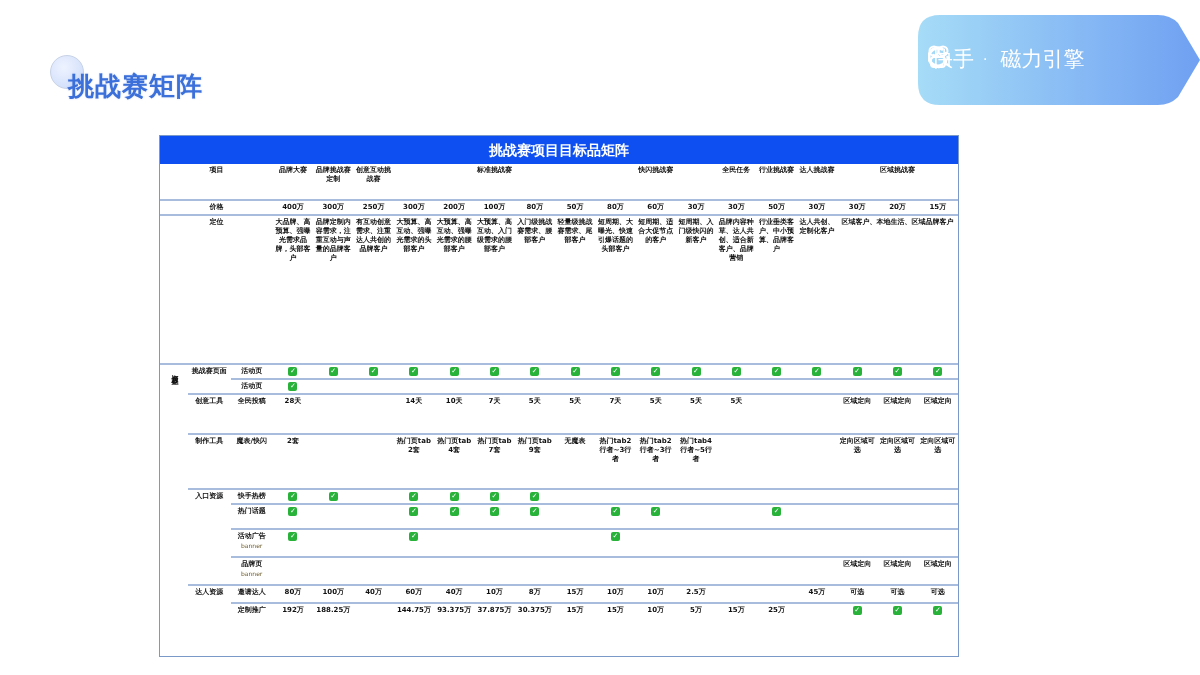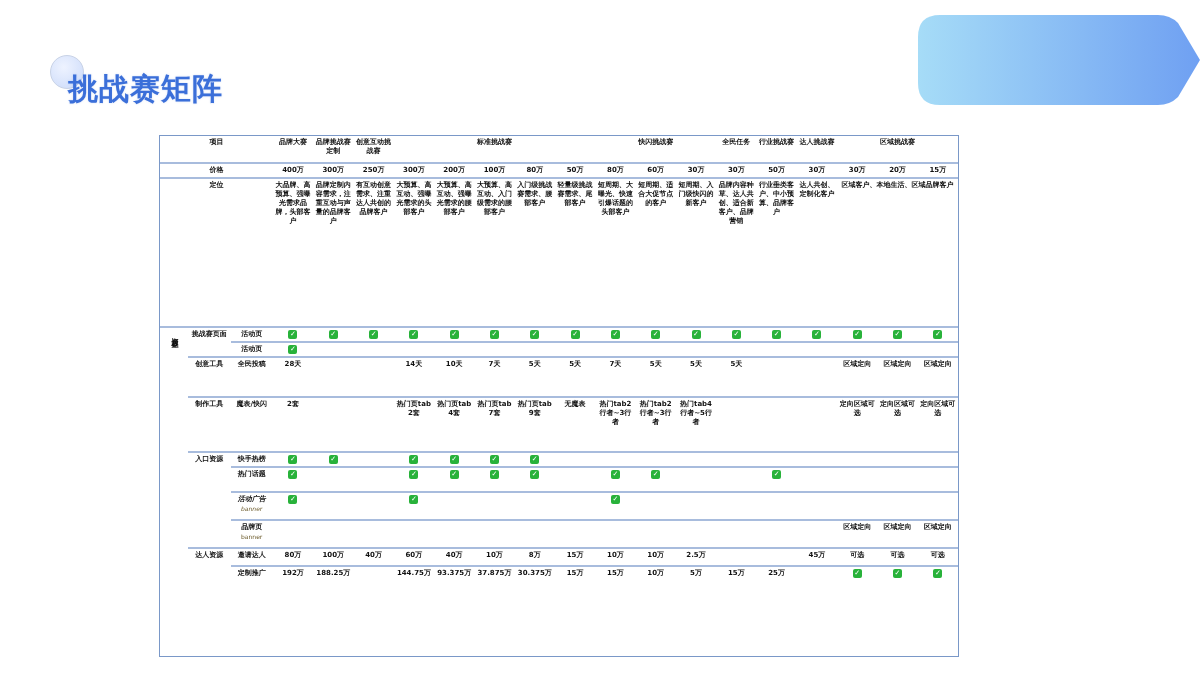--- a/index.html
+++ b/index.html
@@ -3,21 +3,21 @@
 <meta charset="utf-8">
 <style>
   * { box-sizing: border-box; margin: 0; padding: 0; }
   html, body { width: 1200px; height: 675px; background: #ffffff; overflow: hidden; }
   body { position: relative; font-family: "DejaVu Sans", "Liberation Sans", sans-serif; }
 
   .title-wrap { position: absolute; left: 50px; top: 55px; }
   .title-dot { position: absolute; left: 0; top: 0; width: 34px; height: 34px; border-radius: 50%;
     background: radial-gradient(circle at 40% 35%, #eef3ff 0%, #d5e1fb 70%, #c7d6f5 100%);
     border: 1px solid #c8d2e6; }
-  .title-text { position: absolute; left: 18px; top: 14px; font-size: 30px; font-weight: bold;
+  .title-text { position: absolute; left: 18px; top: 14px; font-size: 26px; font-weight: bold;
     color: #3b6fd9; white-space: nowrap; letter-spacing: 1px; text-shadow: 0 0 2px rgba(59,111,217,0.25); }
 
   .brand { position: absolute; left: 918px; top: 15px; width: 284px; height: 90px; }
   .brand svg { position: absolute; left: 0; top: 0; }
   .brand-content { position: absolute; left: 10px; top: 30px; display: flex; align-items: center;
     color: #ffffff; font-size: 21px; white-space: nowrap; }
   .brand-content .sep { margin: 0 9px; font-size: 14px; }
   .brand-icon { display: inline-block; margin-right: 4px; }
 
   .matrix { position: absolute; left: 159px; top: 135px; width: 800px; height: 522px;
@@ -44,32 +44,54 @@
 <div class="brand">
   <svg width="284" height="90" viewBox="0 0 284 90">
     <defs>
       <linearGradient id="bg" x1="0" x2="1" y1="0" y2="0">
         <stop offset="0" stop-color="#a6dcf7"></stop>
         <stop offset="1" stop-color="#6fa0f2"></stop>
       </linearGradient>
     </defs>
     <path d="M22 0 H240 Q252 0 260 8 L282 45 L260 82 Q252 90 240 90 H22 Q0 90 0 68 V22 Q0 0 22 0 Z" fill="url(#bg)"></path>
   </svg>
+  <div class="brand-content">
+    <span class="brand-icon">
+      <svg width="22" height="24" viewBox="0 0 22 24">
+        <circle cx="6" cy="6" r="4.5" fill="none" stroke="#fff" stroke-width="2"></circle>
+        <circle cx="15" cy="6" r="4.5" fill="none" stroke="#fff" stroke-width="2"></circle>
+        <rect x="3" y="12" width="14" height="10" rx="3" fill="none" stroke="#fff" stroke-width="2"></rect>
+        <path d="M17 15 L21 13 V21 L17 19 Z" fill="none" stroke="#fff" stroke-width="1.6"></path>
+      </svg>
+    </span>
+    <span>快手</span>
+    <span class="sep">·</span>
+    <span class="brand-icon">
+      <svg width="24" height="24" viewBox="0 0 24 24">
+        <path d="M14 4 A9 9 0 1 0 14 20" fill="none" stroke="#fff" stroke-width="3.2" stroke-linecap="round"></path>
+        <circle cx="18" cy="8" r="1.3" fill="#fff"></circle>
+        <circle cx="19.5" cy="12" r="1.3" fill="#fff"></circle>
+        <circle cx="18" cy="16" r="1.3" fill="#fff"></circle>
+      </svg>
+    </span>
+    <span>磁力引擎</span>
+  </div>
 </div>
 
 <div class="matrix">
+  <div class="matrix-head">挑战赛项目目标品矩阵</div>
   <table>
     <colgroup>
       <col style="width:28px">
         <col style="width:42px">
         <col style="width:42px">
       <col span="17" style="width:40px">
     </colgroup>
     <tbody id="tbody">
-        <tr style="height:27px">
+        <tr style="height:36px">
           <td colspan="3">项目</td>
           <td colspan="1">品牌大赛</td>
           <td colspan="1">品牌挑战赛定制</td>
           <td colspan="1">创意互动挑战赛</td>
           <td colspan="5">标准挑战赛</td>
           <td colspan="3">快闪挑战赛</td>
           <td colspan="1">全民任务</td>
           <td colspan="1">行业挑战赛</td>
           <td colspan="1">达人挑战赛</td>
           <td colspan="3">区域挑战赛</td>
@@ -230,21 +252,21 @@
           <td class="d"><span class="chk">✓</span></td>
           <td class="d"><span class="chk">✓</span></td>
           <td class="d"></td>
           <td class="d"></td>
           <td class="d"><span class="chk">✓</span></td>
           <td class="d"></td>
           <td class="d"></td>
           <td class="d"></td>
           <td class="d"></td>
         </tr>
-        <tr class="sep-top" style="height: 28px; font-style: italic;">
+        <tr class="sep-top" style="height: 28px;">
           <td class="sub"><span>活动广告</span><span class="banner">banner</span></td>
           <td class="d"><span class="chk">✓</span></td>
           <td class="d"></td>
           <td class="d"></td>
           <td class="d"><span class="chk">✓</span></td>
           <td class="d"></td>
           <td class="d"></td>
           <td class="d"></td>
           <td class="d"></td>
           <td class="d"><span class="chk">✓</span></td>

